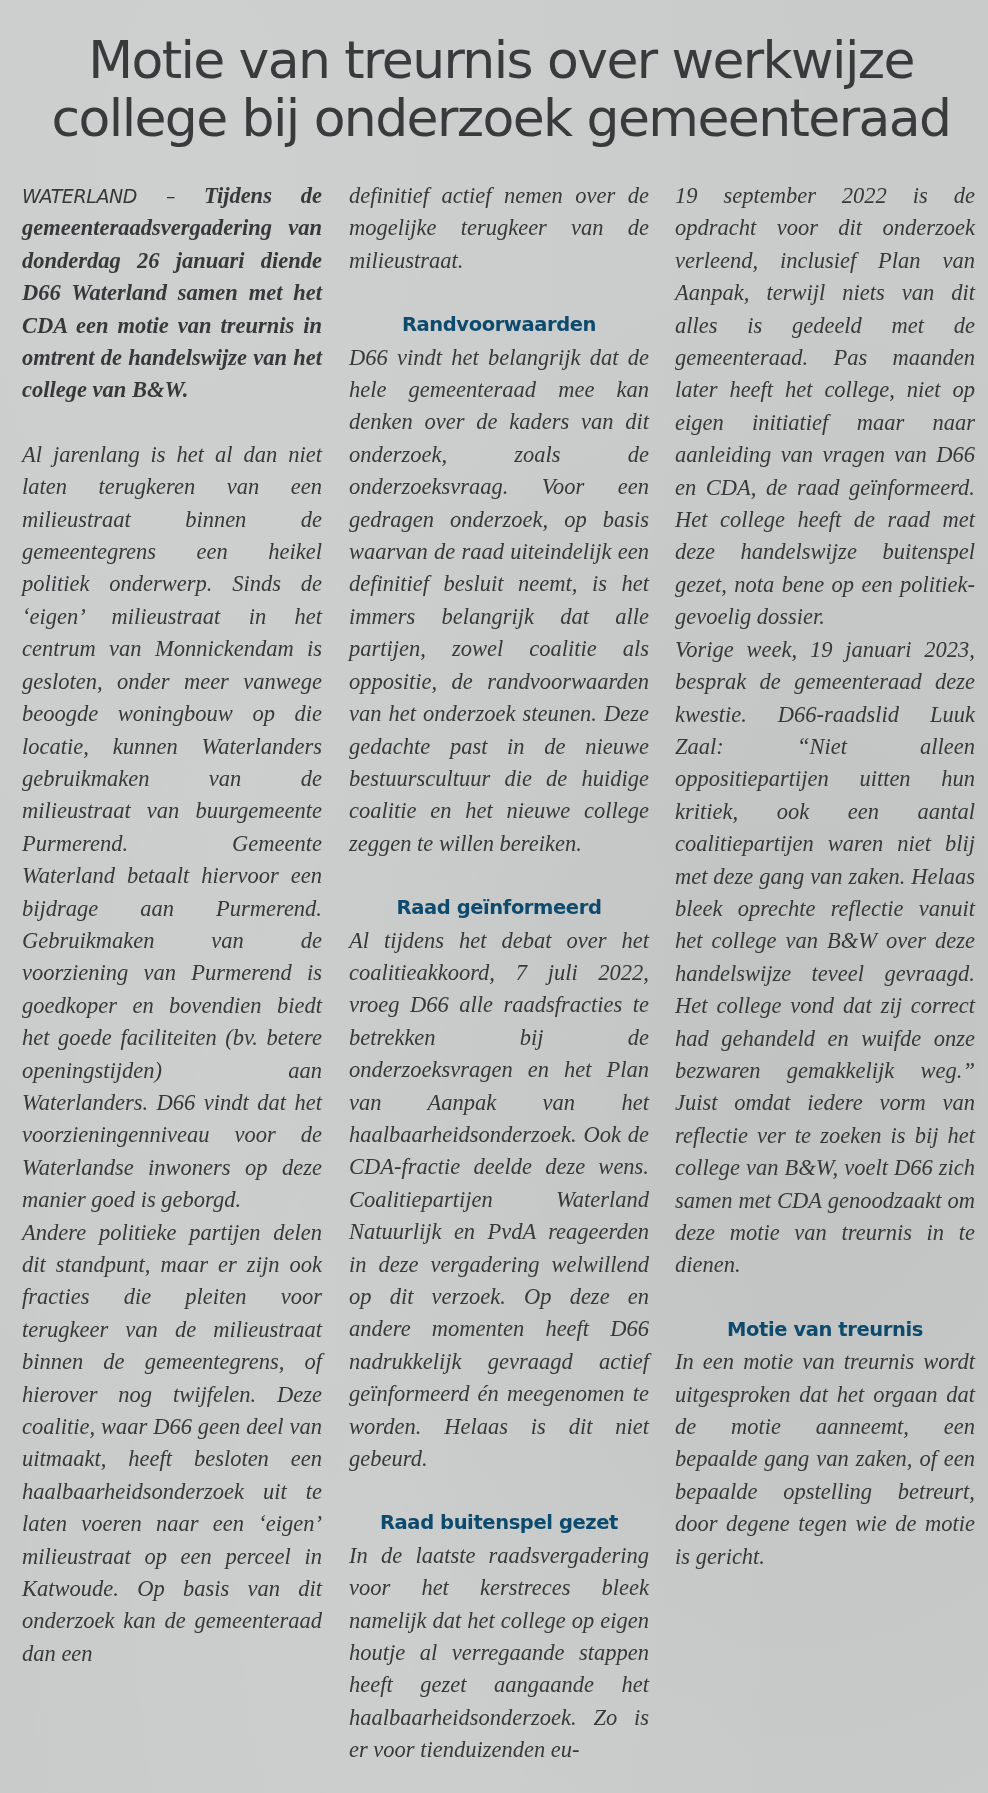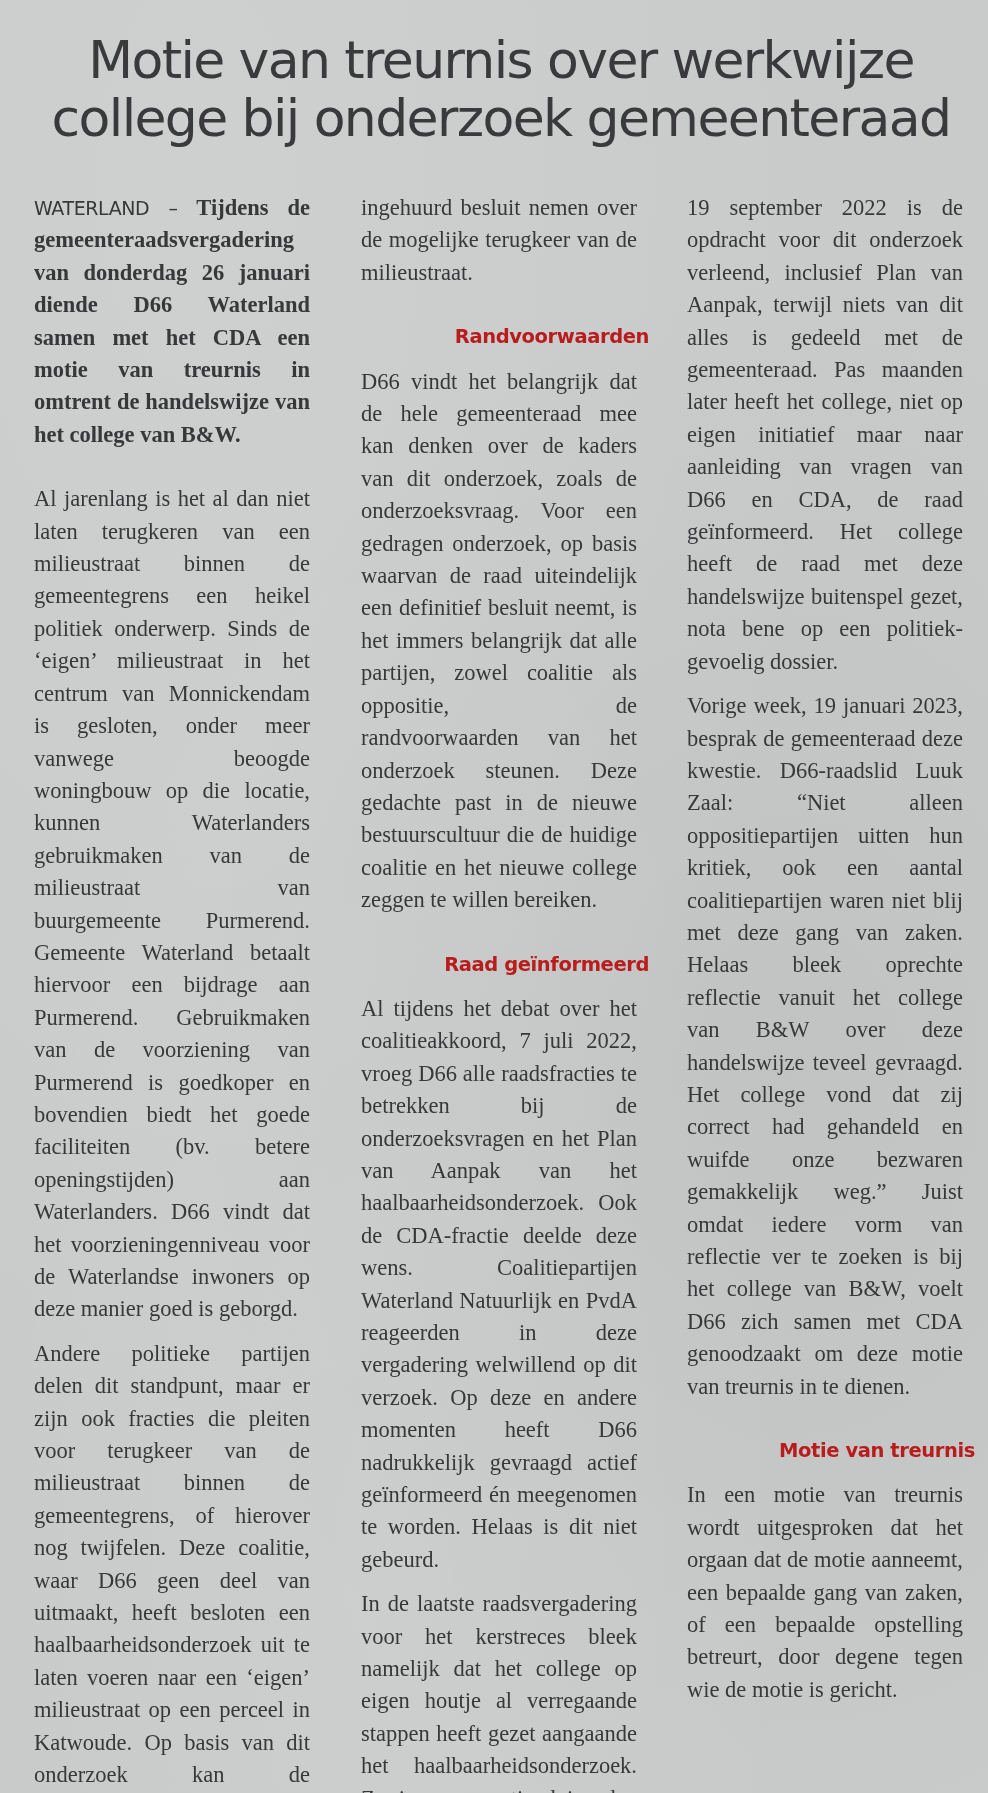--- a/index.html
+++ b/index.html
@@ -41,63 +41,65 @@
     font-size: 22.5px;
     line-height: 32.4px;
     color: #38383a;
     text-align: justify;
     hyphens: manual;
   }
   .col1 { left: 22px; }
   .col2 { left: 349px; }
   .col3 { left: 675px; }
   .col p {
-    margin: 12px;
+    margin: 0;
+    font-style: italic;
   }
   .col p.gap { margin-top: 32px; }
   .lead {
     font-weight: bold;
   }
   .dateline {
     font-family: "DejaVu Sans", sans-serif;
     font-weight: normal;
     font-size: 19px;
     letter-spacing: -0.4px;
   }
   .subhead {
     font-family: "DejaVu Sans", sans-serif;
     font-weight: bold;
     font-size: 19.5px;
     line-height: 32.4px;
     letter-spacing: -0.4px;
-    color: #b91c1c;
+    color: #0c4a6e;
     margin: 32px 0 0 0;
-    text-align: right;
+    text-align: center;
   }
 </style>
 </head>
 <body>
 
 <h1 class="headline">
   <span>Motie van treurnis over werkwijze</span>
   <span>college bij onderzoek gemeenteraad</span>
 </h1>
 
 <div class="col col1">
   <p class="lead"><span class="dateline">WATERLAND –</span> <span>Tijdens de gemeenteraadsvergadering van donderdag 26 januari diende D66 Waterland samen met het CDA een motie van treurnis in omtrent de handelswijze van het college van B&amp;W.</span></p>
   <p class="gap">Al jarenlang is het al dan niet laten terugkeren van een milieustraat binnen de gemeentegrens een heikel politiek onderwerp. Sinds de ‘eigen’ milieustraat in het centrum van Monnickendam is gesloten, onder meer vanwege beoogde woningbouw op die locatie, kunnen Waterlanders gebruikmaken van de milieustraat van buurgemeente Purmerend. Gemeente Waterland betaalt hiervoor een bijdrage aan Purmerend. Gebruikmaken van de voorziening van Purmerend is goedkoper en bovendien biedt het goede faciliteiten (bv. betere openingstijden) aan Waterlanders. D66 vindt dat het voorzieningenniveau voor de Waterlandse inwoners op deze manier goed is geborgd.</p>
   <p id="c1s1">Andere politieke partijen delen dit standpunt, maar er zijn ook fracties die pleiten voor terugkeer van de milieustraat binnen de gemeentegrens, of hierover nog twijfelen. Deze coalitie, waar D66 geen deel van uitmaakt, heeft besloten een haalbaarheidsonderzoek uit te laten voeren naar een ‘eigen’ milieustraat op een perceel in Katwoude. Op basis van dit onderzoek kan de gemeenteraad dan een</p>
 </div>
 
 <div class="col col2">
-  <p>ingehuurd besluit nemen over de mogelijke terugkeer van de milieustraat.</p>
+  <p>definitief actief nemen over de mogelijke terugkeer van de milieustraat.</p>
   <h3 class="subhead">Randvoorwaarden</h3>
   <p>D66 vindt het belangrijk dat de hele gemeenteraad mee kan denken over de kaders van dit onderzoek, zoals de onderzoeksvraag. Voor een gedragen onderzoek, op basis waarvan de raad uiteindelijk een definitief besluit neemt, is het immers belangrijk dat alle partijen, zowel coalitie als oppositie, de randvoorwaarden van het onderzoek steunen. Deze gedachte past in de nieuwe bestuurscultuur die de huidige coalitie en het nieuwe college zeggen te willen bereiken.</p>
   <h3 class="subhead">Raad geïnformeerd</h3>
   <p>Al tijdens het debat over het coalitieakkoord, 7 juli 2022, vroeg D66 alle raadsfracties te betrekken bij de onderzoeksvragen en het Plan van Aanpak van het haalbaarheidsonderzoek. Ook de CDA-fractie deelde deze wens. Coalitiepartijen Waterland Natuurlijk en PvdA reageerden in deze vergadering welwillend op dit verzoek. Op deze en andere momenten heeft D66 nadrukkelijk gevraagd actief geïnformeerd én meegenomen te worden. Helaas is dit niet gebeurd.</p>
+  <h3 class="subhead">Raad buitenspel gezet</h3>
   <p id="c2s4">In de laatste raadsvergadering voor het kerstreces bleek namelijk dat het college op eigen houtje al verregaande stappen heeft gezet aangaande het haalbaarheidsonderzoek. Zo is er voor tienduizenden eu-</p>
 </div>
 
 <div class="col col3">
   <p>19 september 2022 is de opdracht voor dit onderzoek verleend, inclusief Plan van Aanpak, terwijl niets van dit alles is gedeeld met de gemeenteraad. Pas maanden later heeft het college, niet op eigen initiatief maar naar aanleiding van vragen van D66 en CDA, de raad geïnformeerd. Het college heeft de raad met deze handelswijze buitenspel gezet, nota bene op een politiek-gevoelig dossier.</p>
   <p>Vorige week, 19 januari 2023, besprak de gemeenteraad deze kwestie. D66-raadslid Luuk Zaal: “Niet alleen oppositiepartijen uitten hun kritiek, ook een aantal coalitiepartijen waren niet blij met deze gang van zaken. Helaas bleek oprechte reflectie vanuit het college van B&amp;W over deze handelswijze teveel gevraagd. Het college vond dat zij correct had gehandeld en wuifde onze bezwaren gemakkelijk weg.” Juist omdat iedere vorm van reflectie ver te zoeken is bij het college van B&amp;W, voelt D66 zich samen met CDA genoodzaakt om deze motie van treurnis in te dienen.</p>
   <h3 class="subhead">Motie van treurnis</h3>
   <p>In een motie van treurnis wordt uitgesproken dat het orgaan dat de motie aanneemt, een bepaalde gang van zaken, of een bepaalde opstelling betreurt, door degene tegen wie de motie is gericht.</p>
 </div>
 

